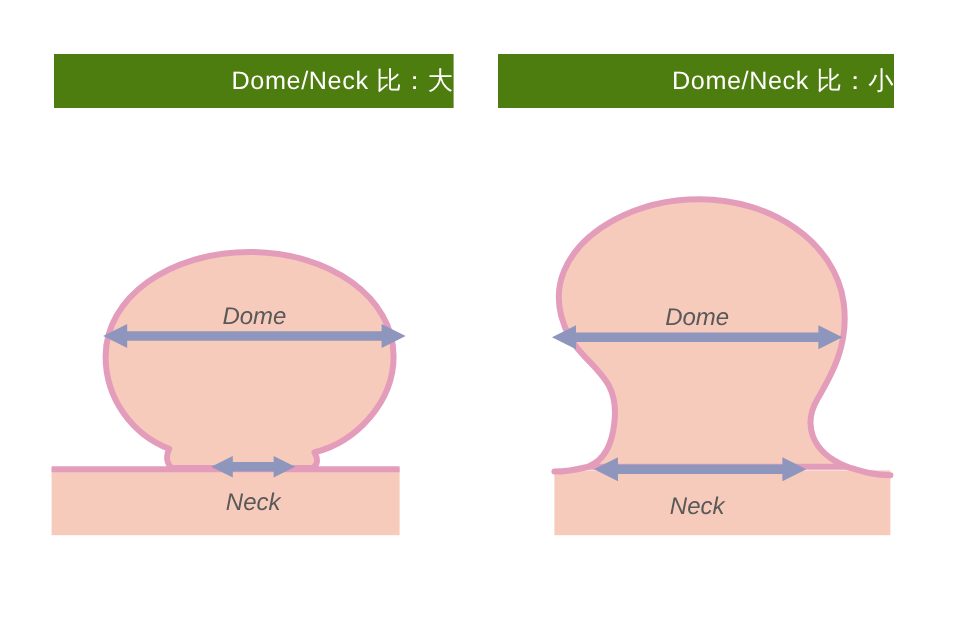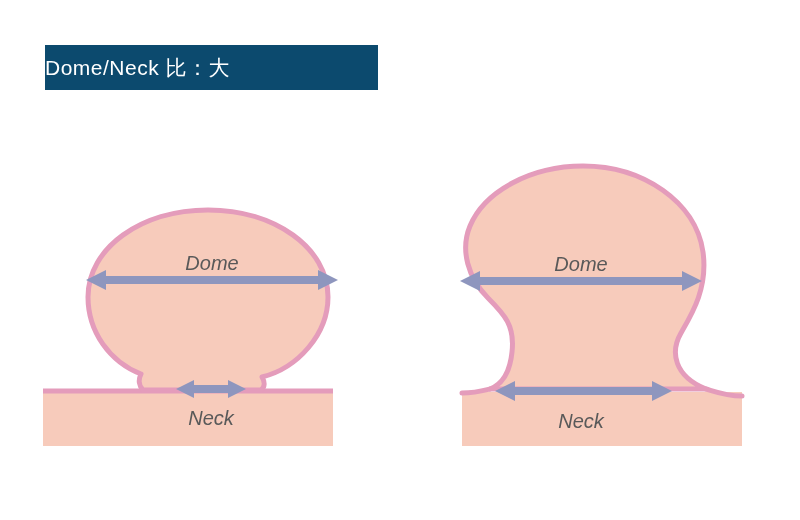--- a/index.html
+++ b/index.html
@@ -26,24 +26,24 @@
     top: 0;
     height: 520px;
   }
   #panel-left  { left: 0px;   width: 400px; }
   #panel-right { left: 400px; width: 400px; }
 
   .header-bar {
     position: absolute;
     top: 45px;
     height: 45px;
-    background: #0c4a6e;
+    background: #4d7c0f;
     display: flex;
     align-items: center;
-    justify-content: flex-start;
+    justify-content: flex-end;
     box-sizing: border-box;
   }
   #header-left  { left: 45px;  width: 333px; }
   #header-right { left: 15px;  width: 330px; }
 
   .header-label {
     color: #ffffff;
     font-size: 21px;
     font-family: "Liberation Sans", sans-serif;
     letter-spacing: 0.5px;
@@ -114,20 +114,23 @@
           <polygon points="246,289 228,280 228,298" fill="#8e96be"></polygon>
         </g>
         <text class="svg-label" x="211" y="325">Neck</text>
 
       </svg>
     </div>
   </div>
 
   <div class="panel" id="panel-right">
 
+    <div class="header-bar" id="header-right">
+      <span class="header-label">Dome/Neck 比：小</span>
+    </div>
 
     <div class="figure">
       <svg width="400" height="380" viewBox="0 0 400 380" xmlns="http://www.w3.org/2000/svg">
 
         <g>
           <rect x="62" y="292" width="280" height="54" fill="#f7cbbb"></rect>
           <path d="M 62 293 C 75 293 82 291 90 289" fill="none" stroke="#e49cbb" stroke-width="5" stroke-linecap="round"></path>
           <path d="M 306 289 C 316 292 326 296 342 296" fill="none" stroke="#e49cbb" stroke-width="5" stroke-linecap="round"></path>
         </g>
 

